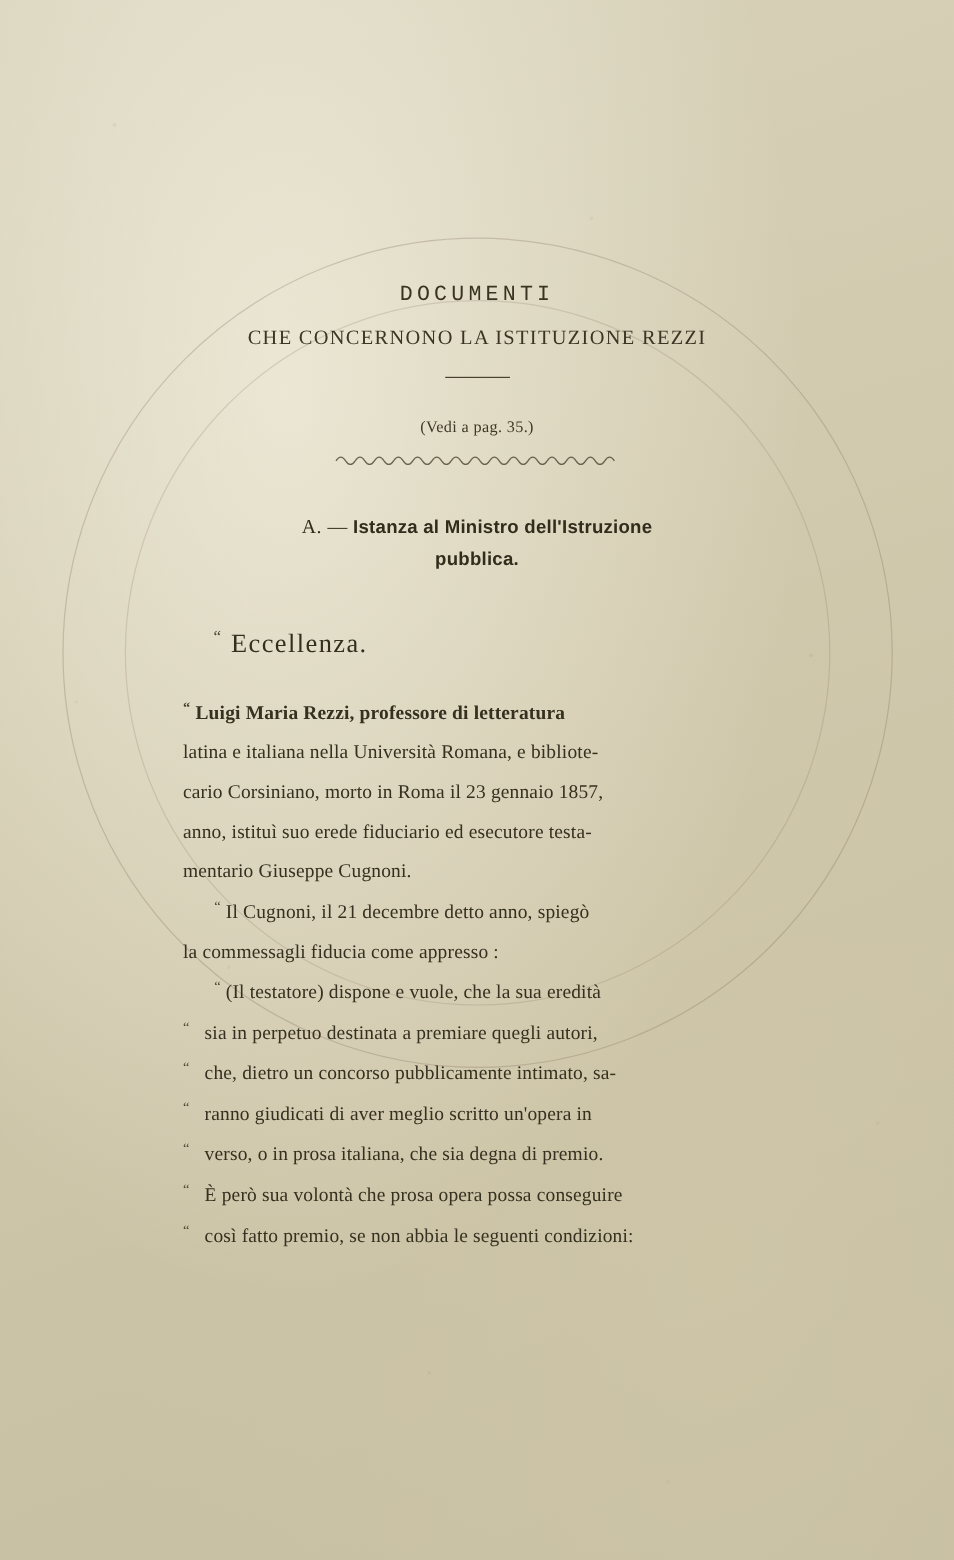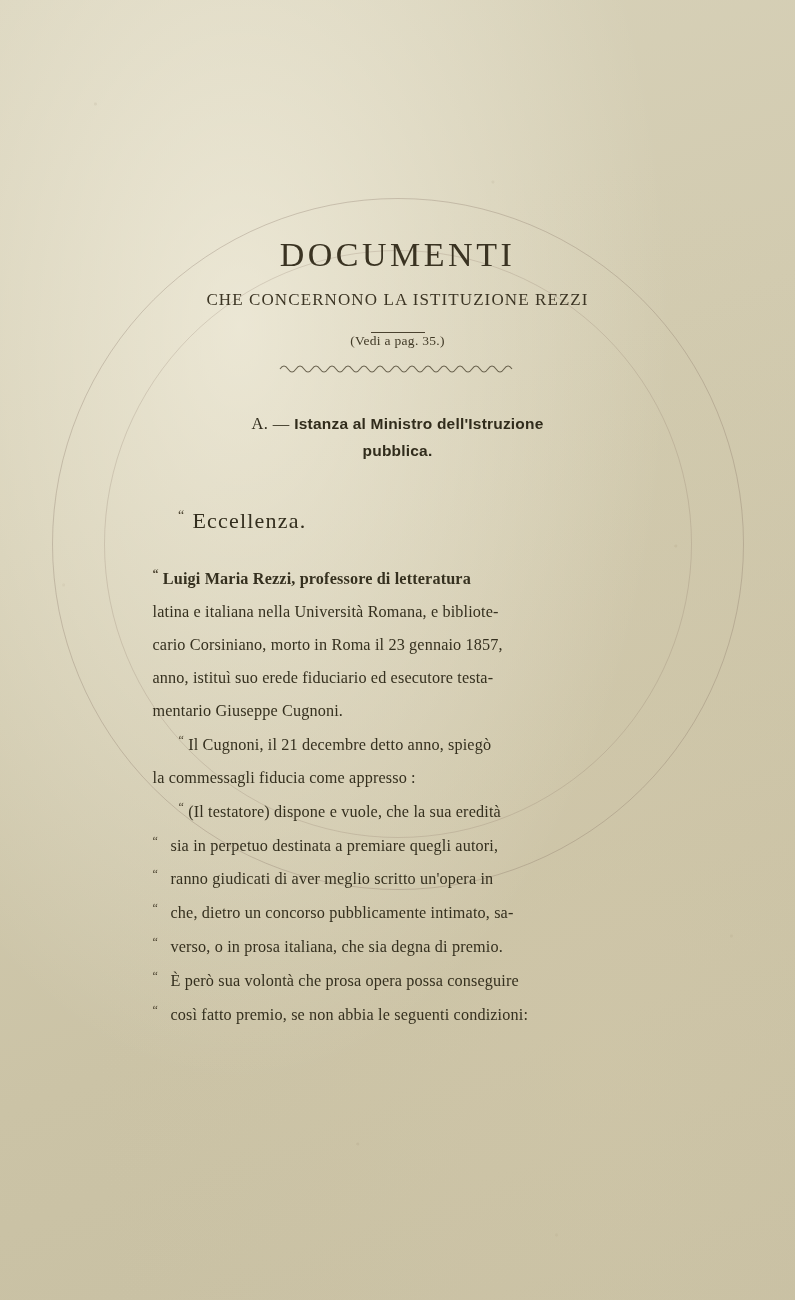--- a/index.html
+++ b/index.html
@@ -56,44 +56,44 @@
   .content {
     position: absolute;
     left: 0; top: 0;
     width: 795px;
     color: #34301f;
   }
 
   .doc-title {
     text-align: center;
     margin-top: 236px;
-    font-size: 34px;
+    font-size: 18px;
     letter-spacing: 3.5px;
-    font-family: Liberation Serif, serif;
+    font-family: Liberation Mono, monospace;
     color: #3a3322;
   }
 
   .doc-subtitle {
     text-align: center;
     margin-top: 16px;
     font-size: 17px;
     letter-spacing: 1.1px;
     color: #3c3524;
   }
 
   .rule {
     width: 54px;
     height: 0;
     border-top: 1.4px solid #4a422f;
     margin: 22px auto 0 auto;
   }
 
   .vedi {
     text-align: center;
-    margin-top: 0;
+    margin-top: 33px;
     font-size: 13.5px;
     letter-spacing: .3px;
     color: #403926;
   }
 
   .squiggle {
     margin: 12px auto 0 auto;
     width: 240px;
     height: 14px;
     display: block;
@@ -192,22 +192,22 @@
       </p>
 
       <p class="para">
         <span class="line"><span class="qm hang">“</span> <span>Il Cugnoni, il 21 decembre detto anno, spiegò</span></span>
         <span class="line">la commessagli fiducia come appresso :</span>
       </p>
 
       <p class="para">
         <span class="line"><span class="qm hang">“</span> <span>(Il testatore) dispone e vuole, che la sua eredità</span></span>
         <span class="line"><span class="qm mark-col">“</span><span>sia in perpetuo destinata a premiare quegli autori,</span></span>
+        <span class="line"><span class="qm mark-col">“</span><span>che, dietro un concorso pubblicamente intimato, sa-</span></span>
         <span class="line"><span class="qm mark-col">“</span><span>ranno giudicati di aver meglio scritto un'opera in</span></span>
-        <span class="line"><span class="qm mark-col">“</span><span>che, dietro un concorso pubblicamente intimato, sa-</span></span>
         <span class="line"><span class="qm mark-col">“</span><span>verso, o in prosa italiana, che sia degna di premio.</span></span>
         <span class="line"><span class="qm mark-col">“</span><span>È però sua volontà che prosa opera possa conseguire</span></span>
         <span class="line"><span class="qm mark-col">“</span><span>così fatto premio, se non abbia le seguenti condizioni:</span></span>
       </p>
 
     </div>
   </div>
 </div>
 
 </body></html>

